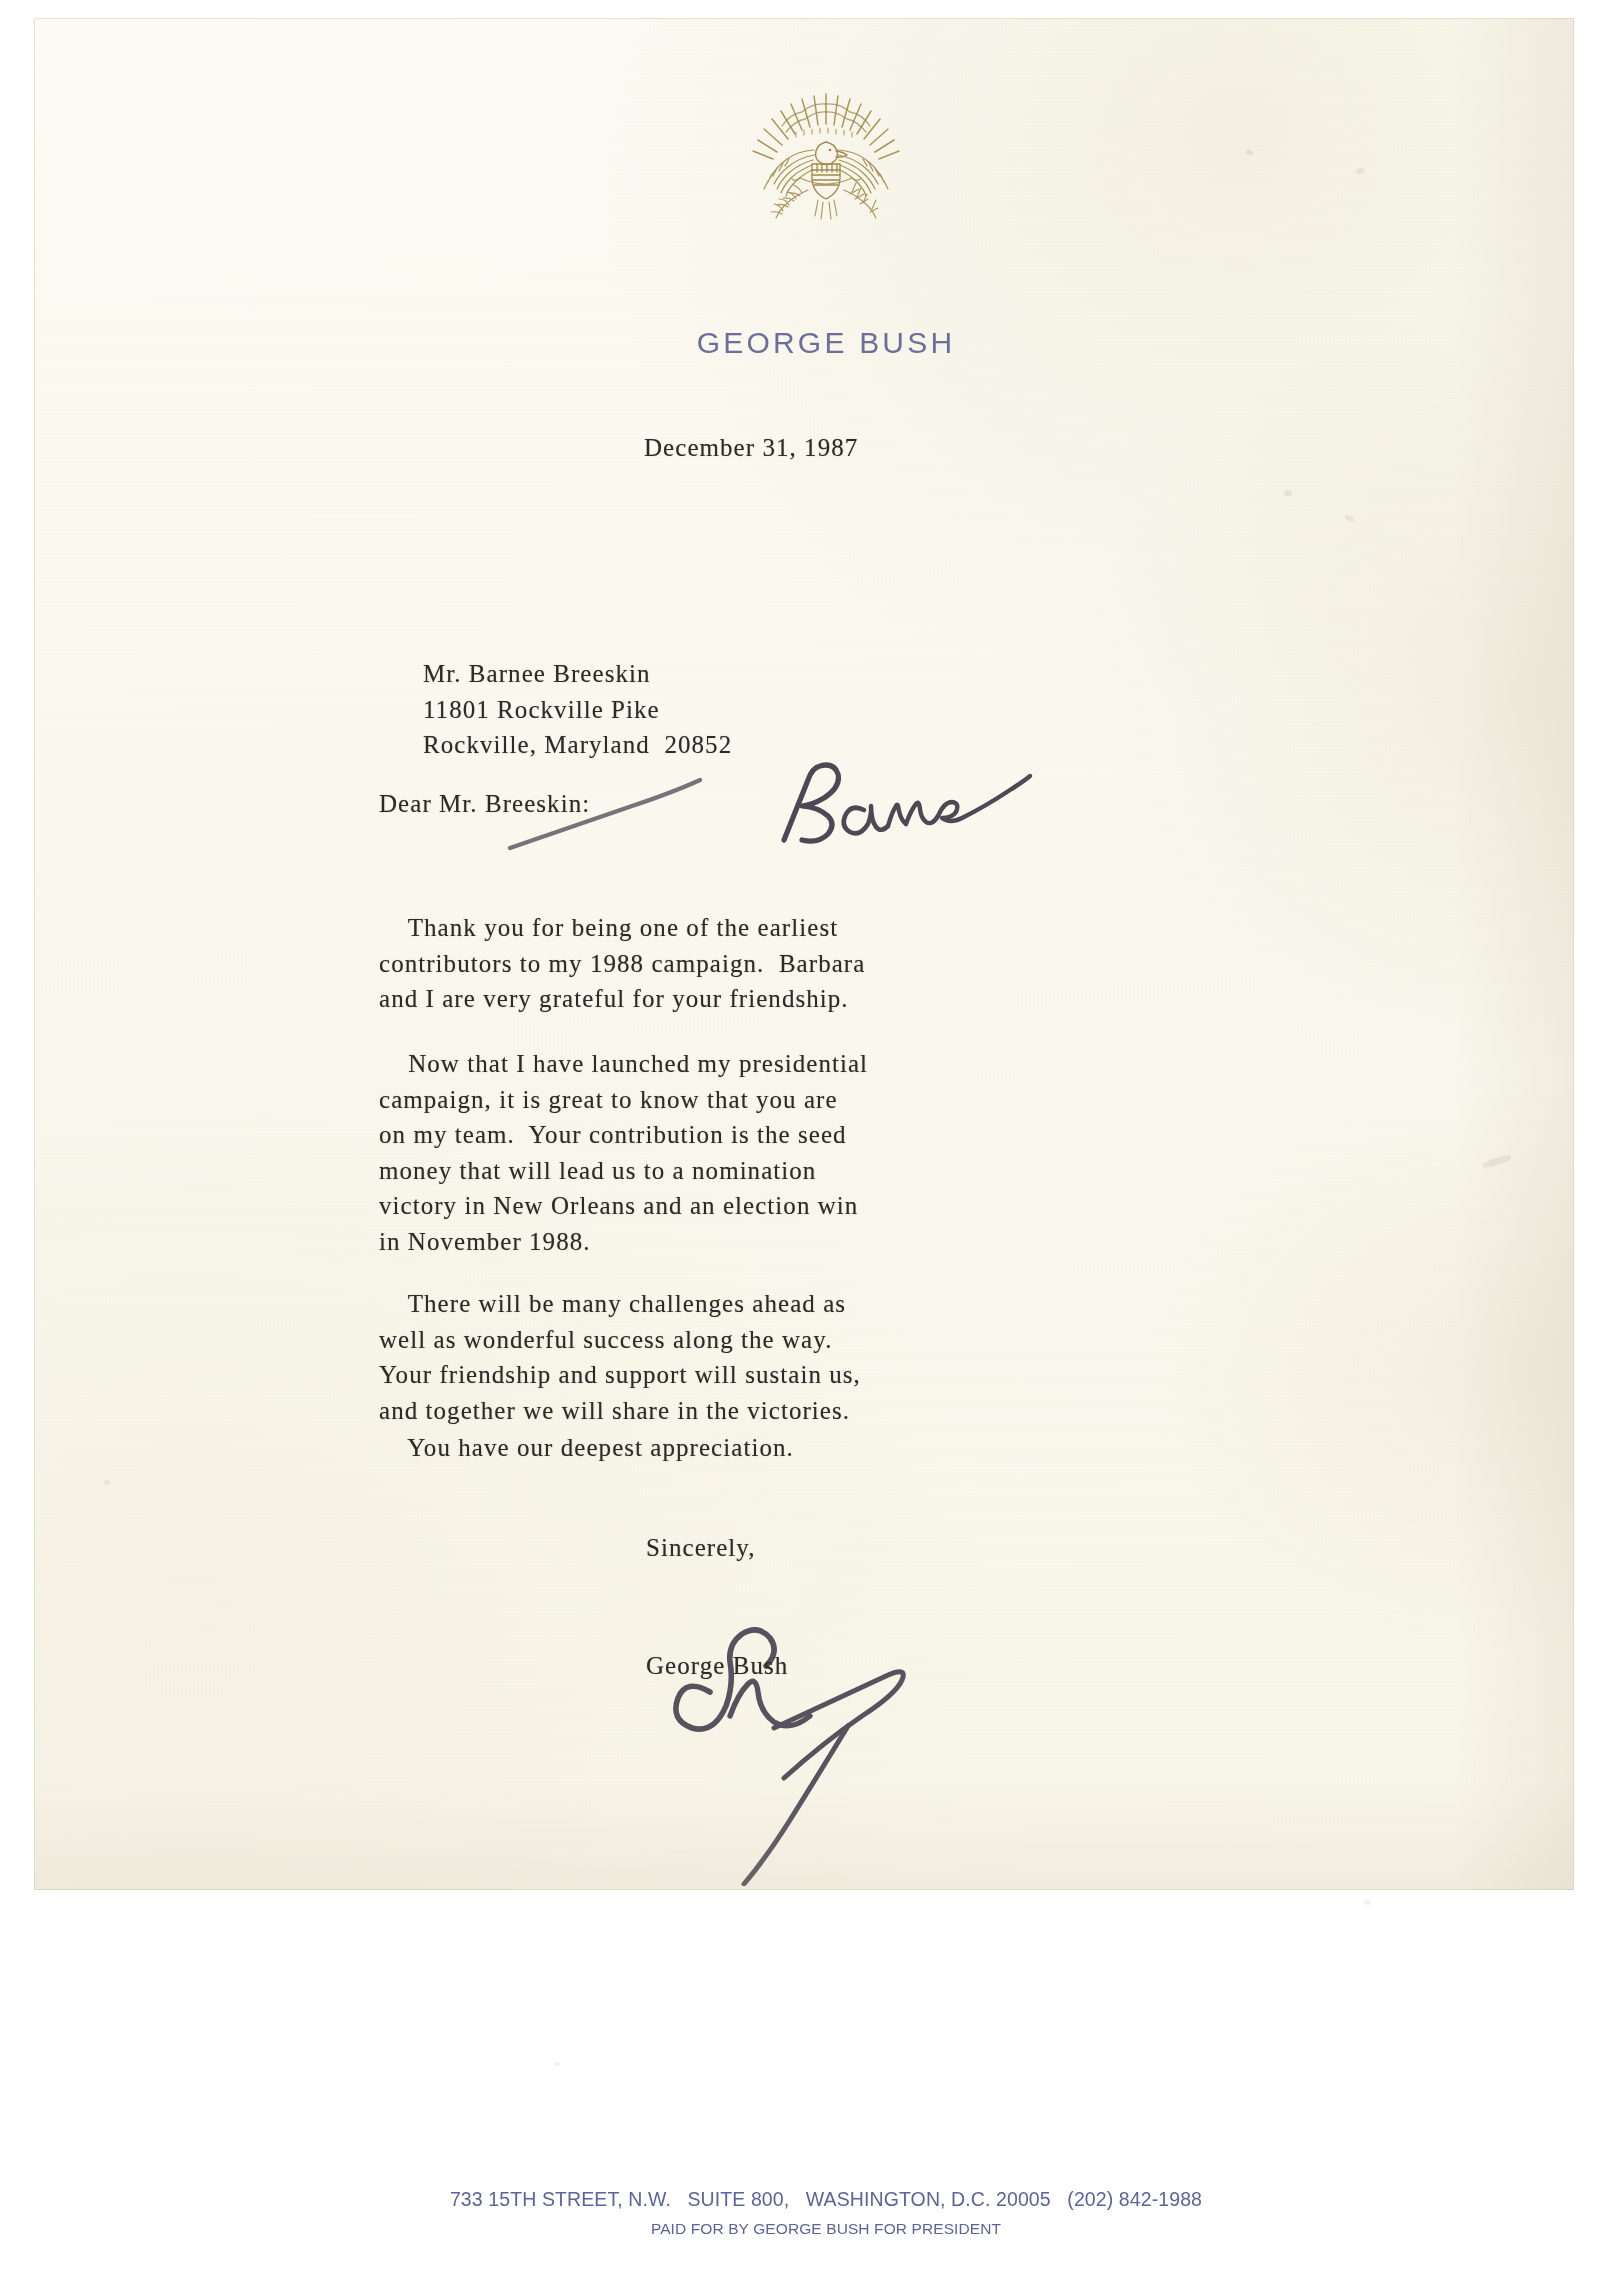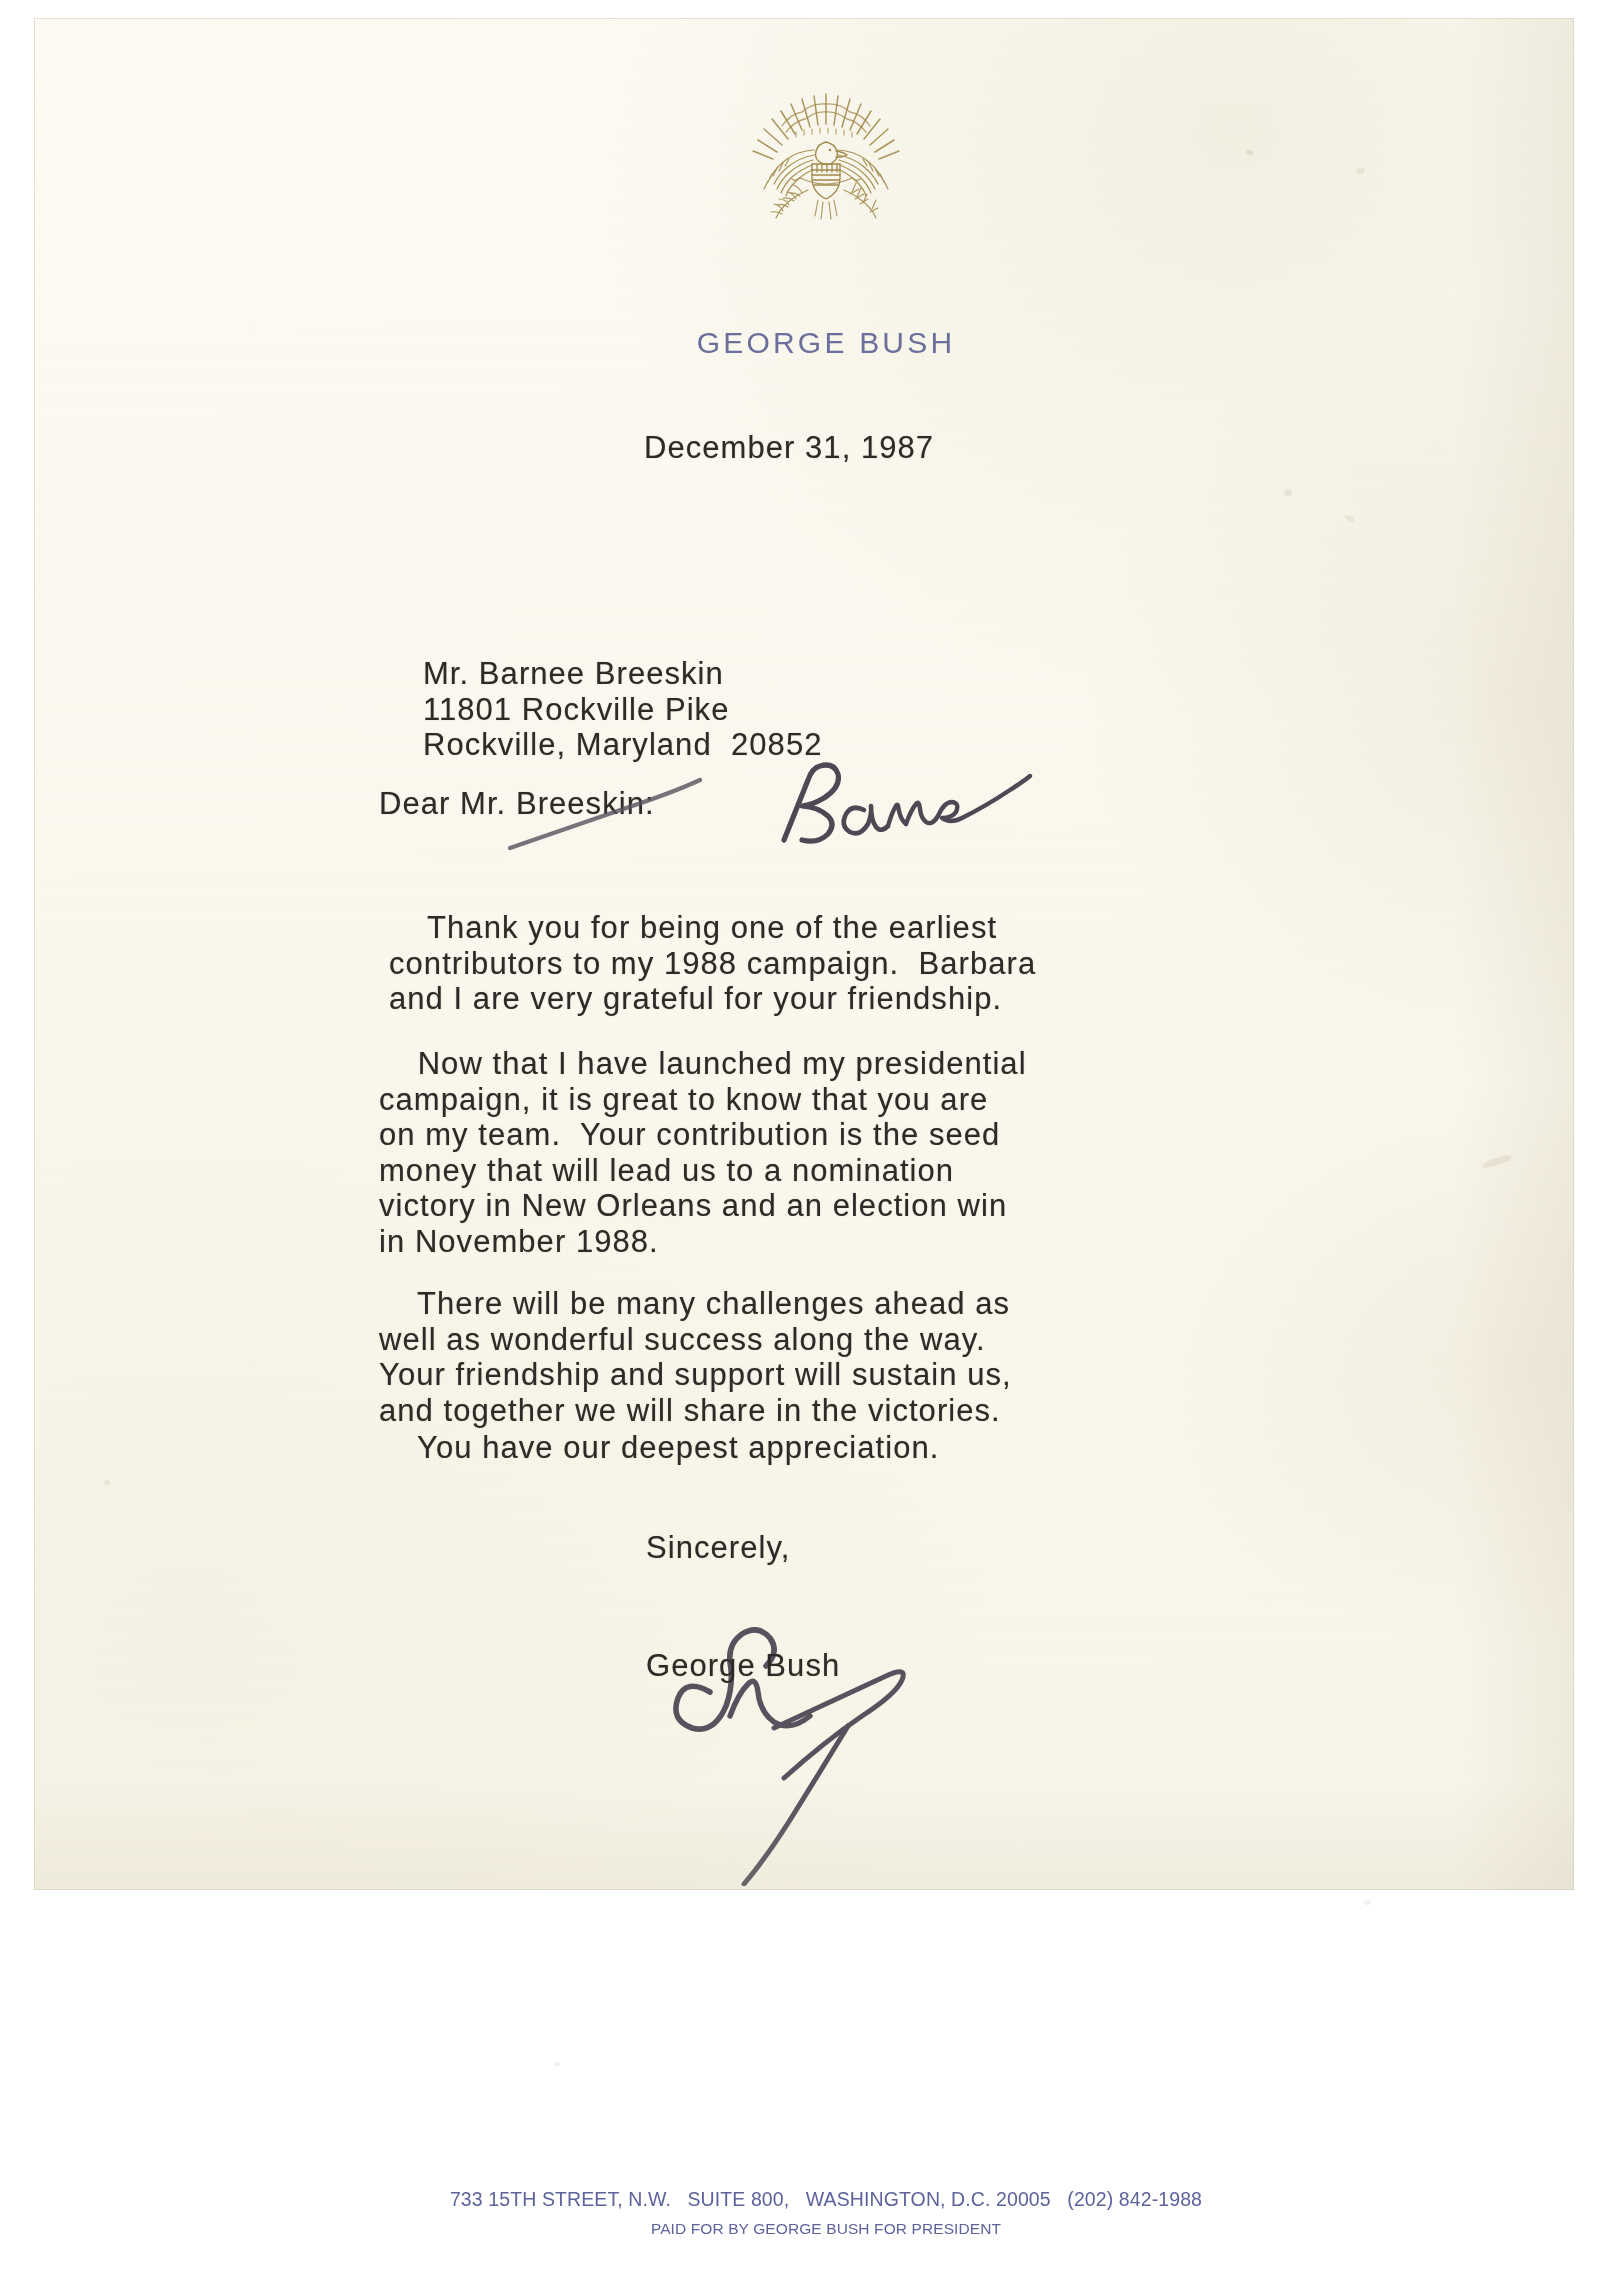--- a/index.html
+++ b/index.html
@@ -84,32 +84,32 @@
     font-size: 30px;
     font-weight: 400;
     letter-spacing: 3.2px;
     transform: translateX(22px);
   }
 
   
   .typed {
     position: absolute;
     color: #2d2b27;
-    font-family: Liberation Sans, sans-serif;
-    font-size: 31px;
+    font-family: Liberation Serif, serif;
+    font-size: 25px;
     line-height: 35.5px;
     letter-spacing: 1.05px;
     white-space: pre;
     text-shadow: 0 0 1.1px rgba(60,55,45,.40);
   }
 
   #date-line      { left: 610px;  top: 412px; }
   #address-block  { left: 345px;  top: 638px; margin-left: 44px; }
   #salutation     { left: 345px;  top: 768px; }
-  #para-1         { left: 345px;  top: 892px; margin-left: 10px; }
+  #para-1         { left: 345px;  top: 892px; }
   #para-2         { left: 345px;  top: 1028px; }
   #para-3         { left: 345px;  top: 1268px; }
   #para-4         { left: 345px;  top: 1412px; }
   #closing        { left: 612px;  top: 1512px; text-align: right; }
   #signature-name { left: 612px;  top: 1630px; }
 
   
   #strike-through {
     position: absolute;
     left: 470px;

